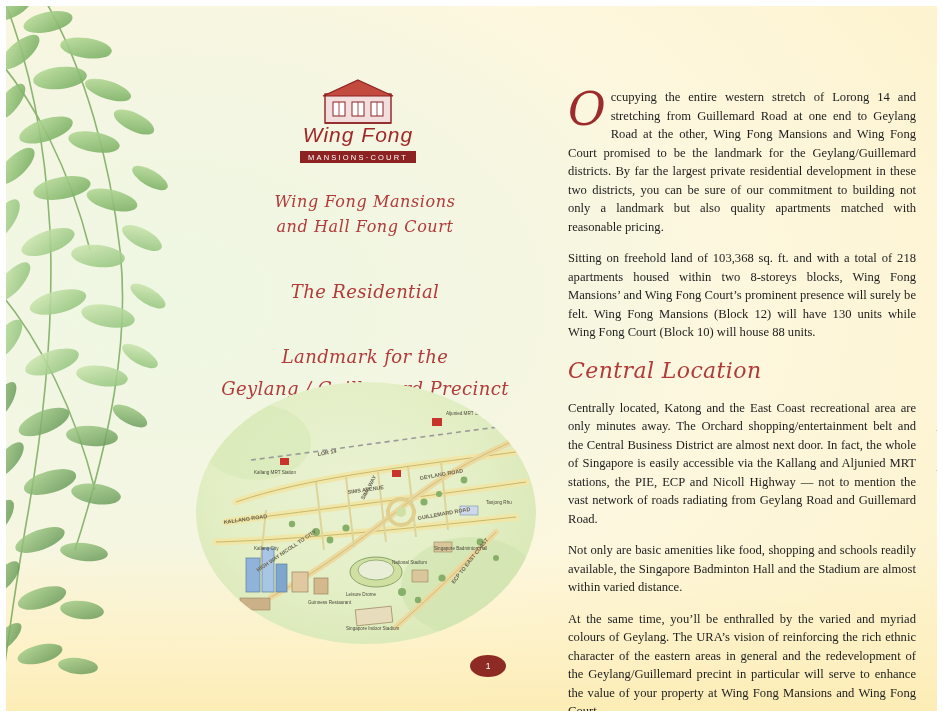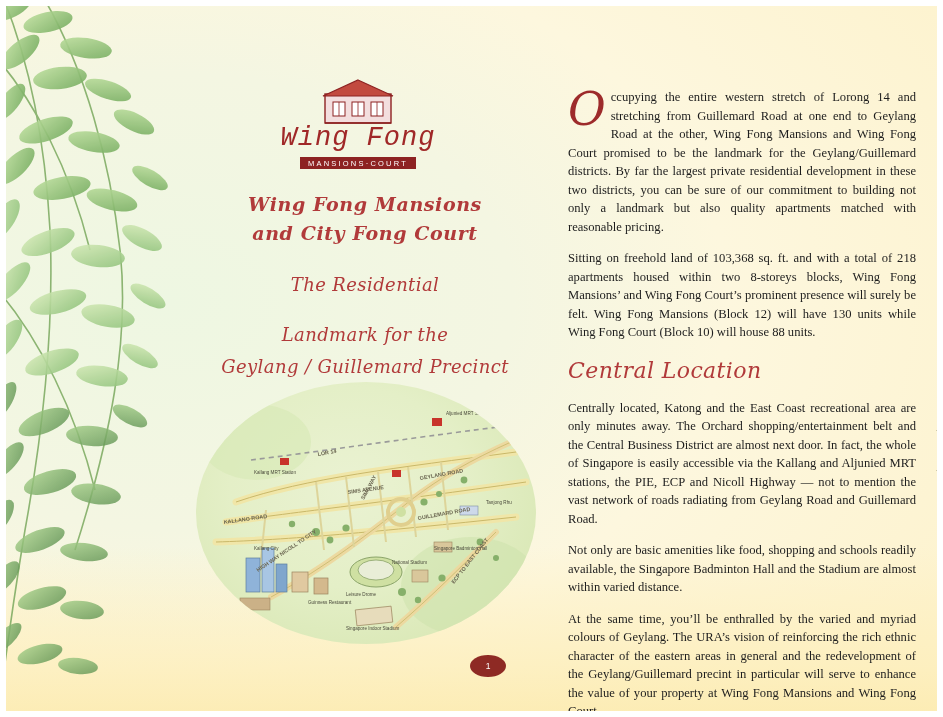--- a/index.html
+++ b/index.html
@@ -53,23 +53,23 @@
     width: 180px;
     text-align: center;
   }
   .logo-house {
     width: 78px;
     height: 44px;
     margin: 0 auto 2px;
     position: relative;
   }
   .logo-script {
-    font-family: Liberation Mono, monospace;
+    font-family: Liberation Sans, sans-serif;
     font-style: italic;
-    font-size: 27px;
+    font-size: 21px;
     color: #a02828;
     letter-spacing: 1px;
     line-height: 1.05;
   }
   .logo-sub {
     font-family: "Liberation Sans", sans-serif;
     font-size: 7.5px;
     letter-spacing: 2.2px;
     color: #ffffff;
     background: #8d2222;
@@ -83,22 +83,22 @@
     position: absolute;
     left: 200px;
     top: 190px;
     width: 330px;
     text-align: center;
     color: #b13a3a;
     font-family: "DejaVu Serif", serif;
     font-style: italic;
     line-height: 1.55;
   }
-  .headline .h1 { font-size: 19px; letter-spacing: 0.6px; font-weight: bold; }
-  .headline .h2 { font-size: 18px; margin-top: 22px; letter-spacing: 0.4px; }
+  .headline .h1 { font-size: 16px; letter-spacing: 0.6px; }
+  .headline .h2 { font-size: 18px; margin-top: 38px; letter-spacing: 0.4px; }
 
   
   .map-wrap {
     position: absolute;
     left: 196px;
     top: 382px;
     width: 340px;
     height: 262px;
   }
   .map-ellipse {
@@ -264,21 +264,21 @@
         <line x1="58" y1="24" x2="58" y2="38" stroke="#8d2222" stroke-width="0.8"></line>
         <line x1="6" y1="45" x2="72" y2="45" stroke="#8d2222" stroke-width="1.6"></line>
       </svg>
     </div>
     <div class="logo-script">Wing Fong</div>
     <div class="logo-sub">MANSIONS·COURT</div>
   </div>
 
   <div class="headline">
     <div class="h1">Wing Fong Mansions</div>
-    <div class="h1">and City Fong Court</div>
+    <div class="h1">and Hall Fong Court</div>
     <div class="h2">The Residential</div>
     <div class="h2" style="">Landmark for the</div>
     <div class="h2" style="margin-top:4px">Geylang / Guillemard Precinct</div>
   </div>
 
   <div class="map-wrap">
     <div class="map-ellipse">
       <svg width="340" height="262" viewBox="0 0 340 262" font-family="Liberation Sans, sans-serif">
 
         <ellipse cx="60" cy="60" rx="55" ry="38" fill="#d9e9b8" opacity="0.7"></ellipse>

